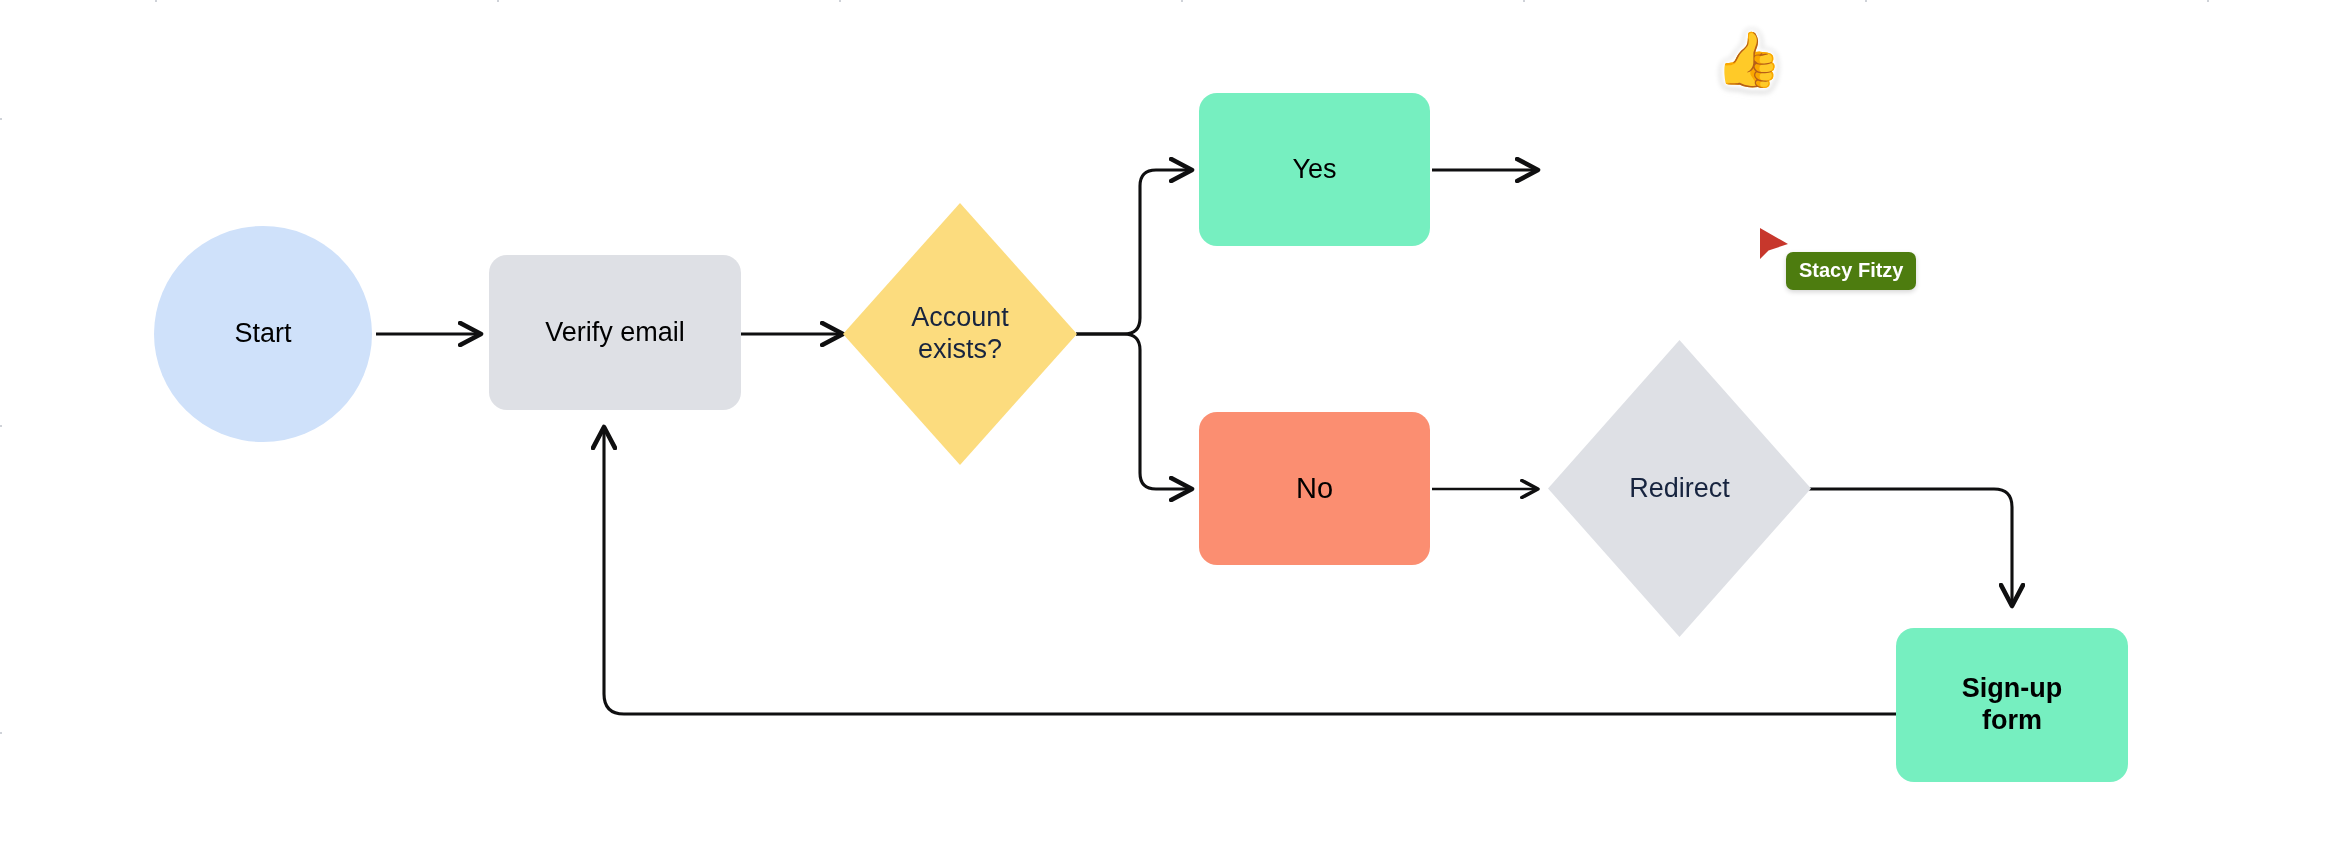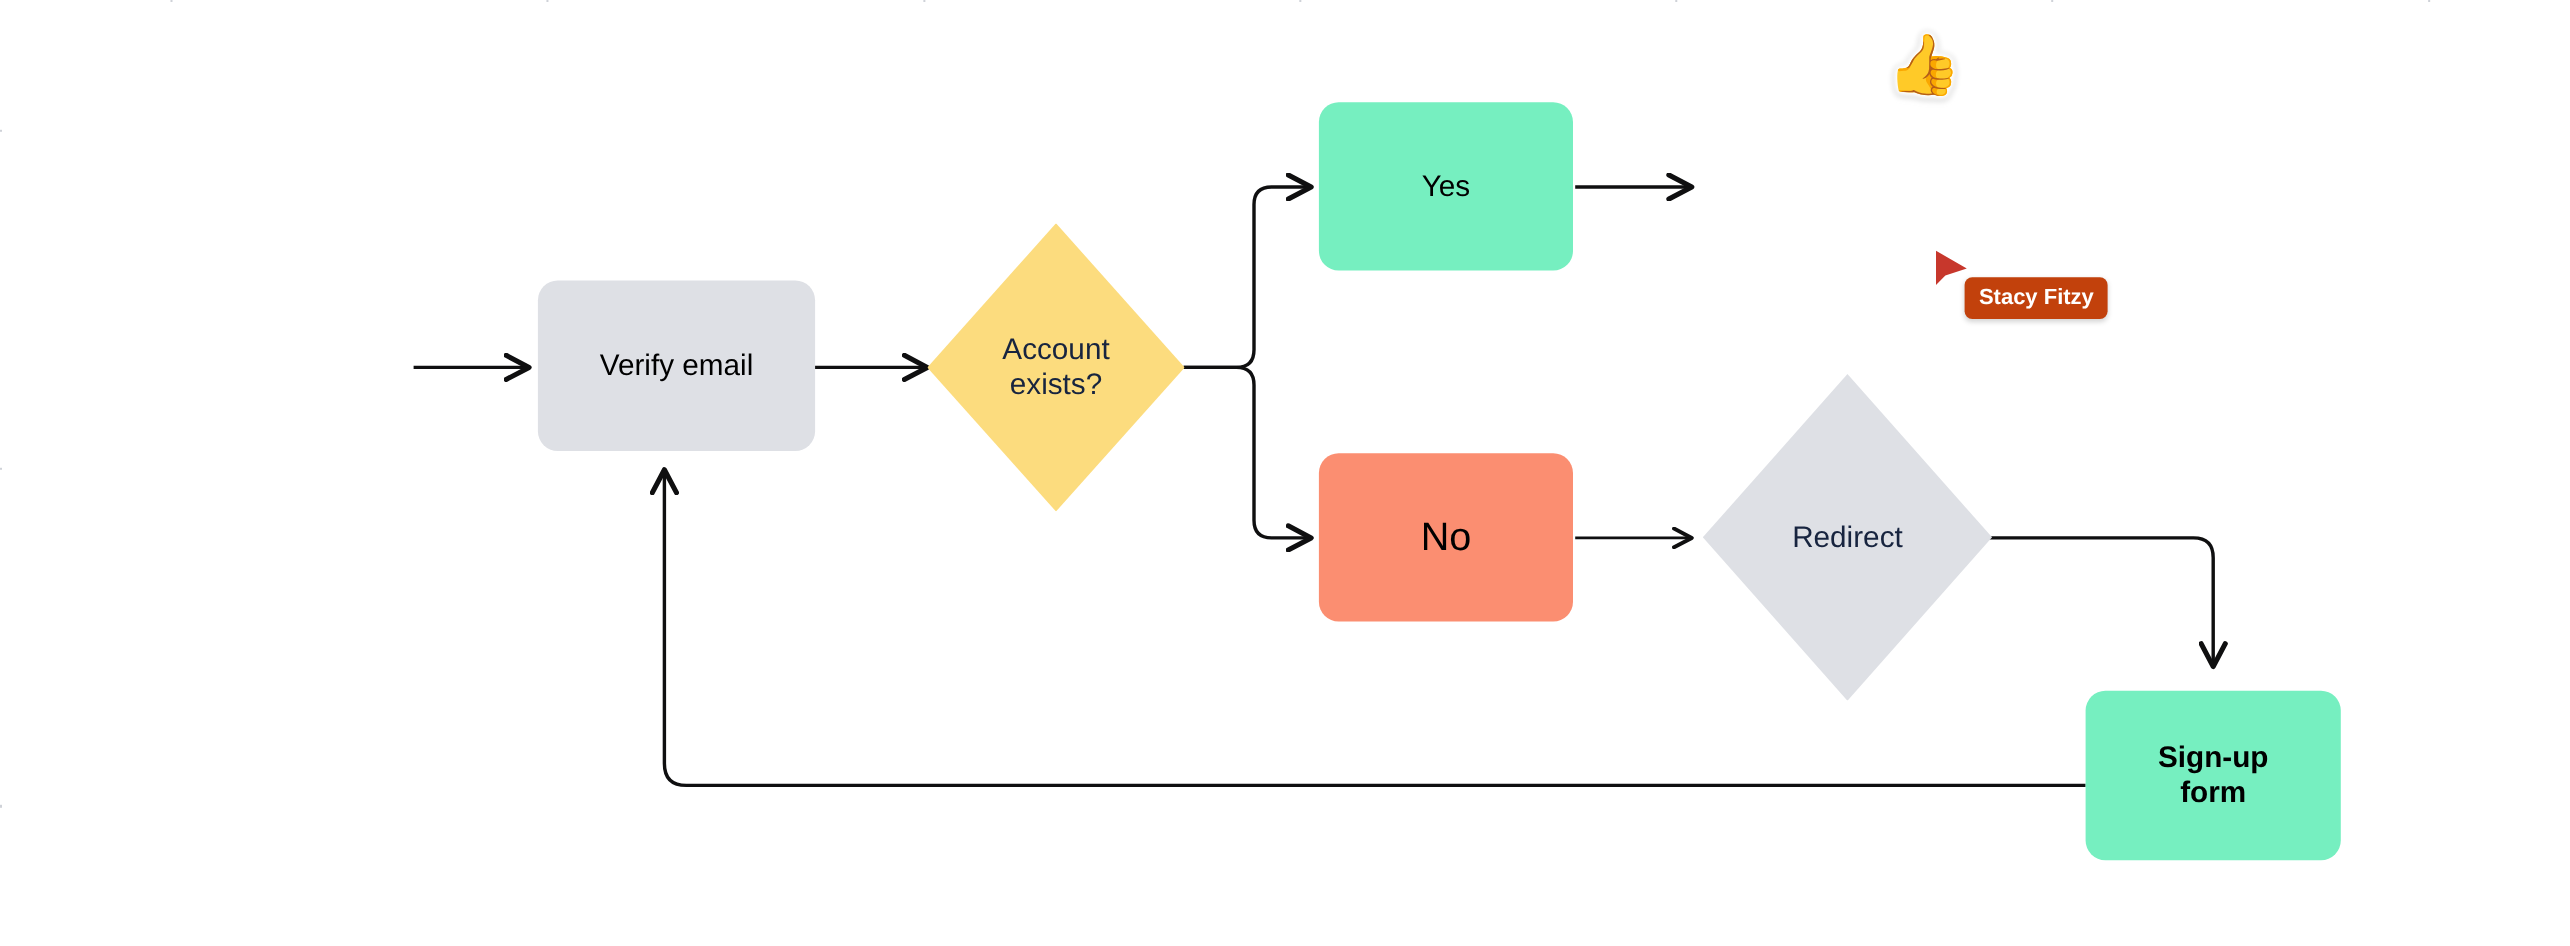--- a/index.html
+++ b/index.html
@@ -96,21 +96,21 @@
   #cursor-group {
     position: absolute;
     left: 1758px;
     top: 226px;
   }
   #cursor-arrow { display: block; }
   #cursor-name {
     position: absolute;
     left: 28px;
     top: 26px;
-    background: #c2410c;
+    background: #4d7c0f;
     color: #ffffff;
     font-size: 20px;
     font-weight: bold;
     padding: 7px 13px 8px 13px;
     border-radius: 7px;
     white-space: nowrap;
     box-shadow: 0 2px 5px rgba(0,0,0,0.17);
   }
 </style>
 </head>
@@ -142,39 +142,42 @@
       <path d="M 1432 170 L 1538 170" marker-end="url(#arrowhead)"></path>
 
       <path d="M 1432 489 L 1538 489" marker-end="url(#arrowhead)" stroke-width="2.4"></path>
 
       <path d="M 1808 489 L 1994 489 Q 2012 489 2012 507 L 2012 606" marker-end="url(#arrowhead)"></path>
 
       <path d="M 1896 714 L 624 714 Q 604 714 604 694 L 604 427" marker-end="url(#arrowhead)"></path>
     </g>
   </svg>
 
+  <div class="node node-circle" style="left:154px; top:226px; width:218px; height:216px; font-size:27px;">
+    <span class="node-label">Start</span>
+  </div>
 
   <div class="node node-rect" style="left:489px; top:255px; width:252px; height:155px;
               background:#dee0e5; font-size:27px;">
     <span class="node-label">Verify email</span>
   </div>
 
   <div class="diamond-wrap" style="left:843px; top:203px; width:234px; height:262px;">
     <div class="diamond-shape" style="background:#fcdc7e;"></div>
     <div class="diamond-text" style="font-size:27px;">Account
 exists?</div>
   </div>
 
   <div class="node node-rect" style="left:1199px; top:93px; width:231px; height:153px;
               background:#76efc0; font-size:27px;">
     <span class="node-label">Yes</span>
   </div>
 
   <div class="node node-rect" style="left:1199px; top:412px; width:231px; height:153px;
-              background:#fb8e71; font-size:36px;">
+              background:#fb8e71; font-size:29px;">
     <span class="node-label">No</span>
   </div>
 
 
   <div class="diamond-wrap" style="left:1548px; top:340px; width:263px; height:297px;">
     <div class="diamond-shape" style="background:#dee0e5;"></div>
     <div class="diamond-text" style="font-size:27px;">Redirect</div>
   </div>
 
   <div class="node node-rect" style="left:1896px; top:628px; width:232px; height:154px;

